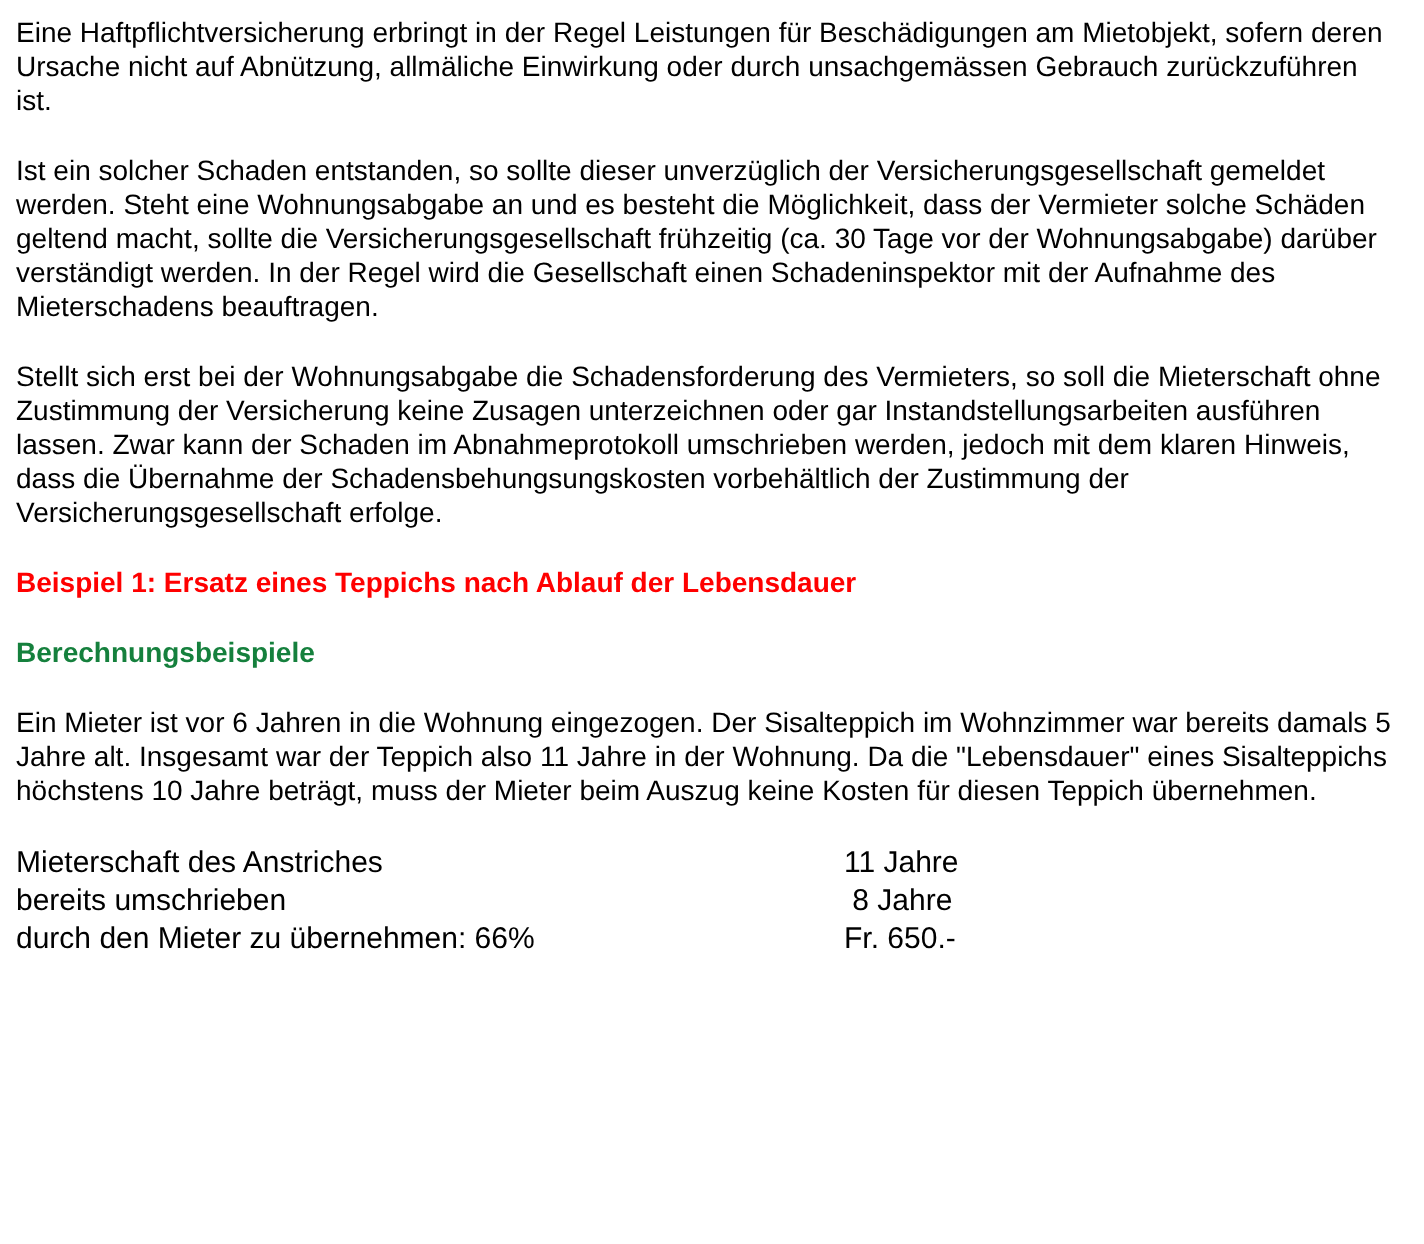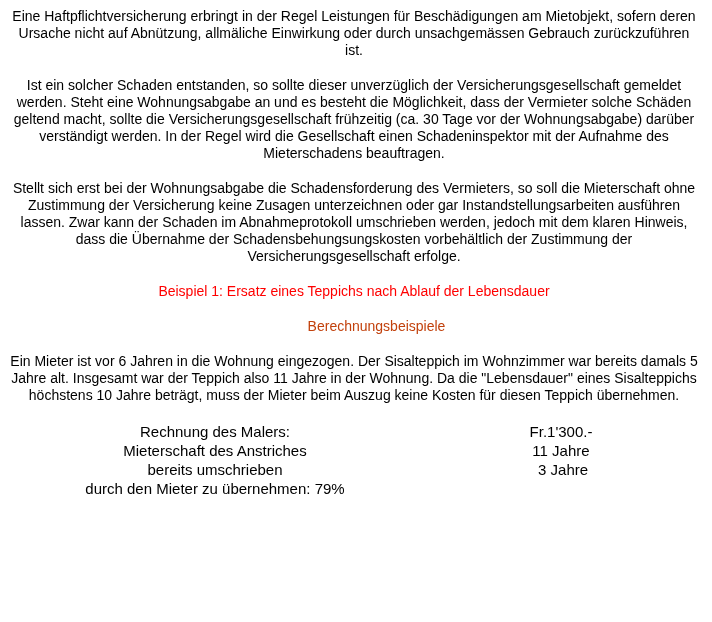--- a/index.html
+++ b/index.html
@@ -7,31 +7,30 @@
     width: 712px; height: 622px; overflow: hidden;
     font-family: "Liberation Sans", sans-serif;
   }
   .page {
     box-sizing: border-box;
     width: 712px;
     padding: 8px 12px 0 8px;
     font-size: 14px;
     line-height: 17px;
     color: #000000;
-    text-align: center;
   }
   .para { margin: 0 0 18px 0; }
   .heading {
-    font-weight: normal;
+    font-weight: bold;
     font-size: 14px;
     line-height: 17px;
     margin: 0 0 18px 0;
   }
   .heading-red  { color: #ff0000; }
-  .heading-blue { color: #c2410c; margin-left: 45px; }
+  .heading-blue { color: #15803d; }
   .calc-table {
     font-size: 15px;
     line-height: 19px;
   }
   .calc-row { display: grid; grid-template-columns: 414px 1fr; }
   .calc-label { white-space: pre; }
   .calc-value { white-space: pre; }
 </style>
 </head>
 <body>
@@ -47,29 +46,26 @@
 
   <h2 class="heading heading-red">Beispiel 1: Ersatz eines Teppichs nach Ablauf der Lebensdauer</h2>
 
   <h2 class="heading heading-blue">Berechnungsbeispiele</h2>
 
   <p class="para">Ein Mieter ist vor 6 Jahren in die Wohnung eingezogen. Der Sisalteppich im Wohnzimmer war bereits damals 5 Jahre alt. Insgesamt war der Teppich also 11 Jahre in der Wohnung. Da die "Lebensdauer" eines Sisalteppichs höchstens 10 Jahre beträgt, muss der Mieter beim Auszug keine Kosten für diesen Teppich übernehmen.</p>
 
 
   <div class="calc-table">
     <div class="calc-row">
-      <span class="calc-label">Rechnung des Malers:</span>
-      <span class="calc-value">Fr.1'300.-</span>
-    </div>
-    <div class="calc-row">
       <span class="calc-label">Mieterschaft des Anstriches</span>
       <span class="calc-value">11 Jahre</span>
     </div>
     <div class="calc-row">
       <span class="calc-label">bereits umschrieben</span>
-      <span class="calc-value"> 3 Jahre</span>
+      <span class="calc-value"> 8 Jahre</span>
     </div>
     <div class="calc-row">
-      <span class="calc-label">durch den Mieter zu übernehmen: 79%</span>
+      <span class="calc-label">durch den Mieter zu übernehmen: 66%</span>
+      <span class="calc-value">Fr. 650.-</span>
     </div>
   </div>
 
 </div>
 
 </body></html>

